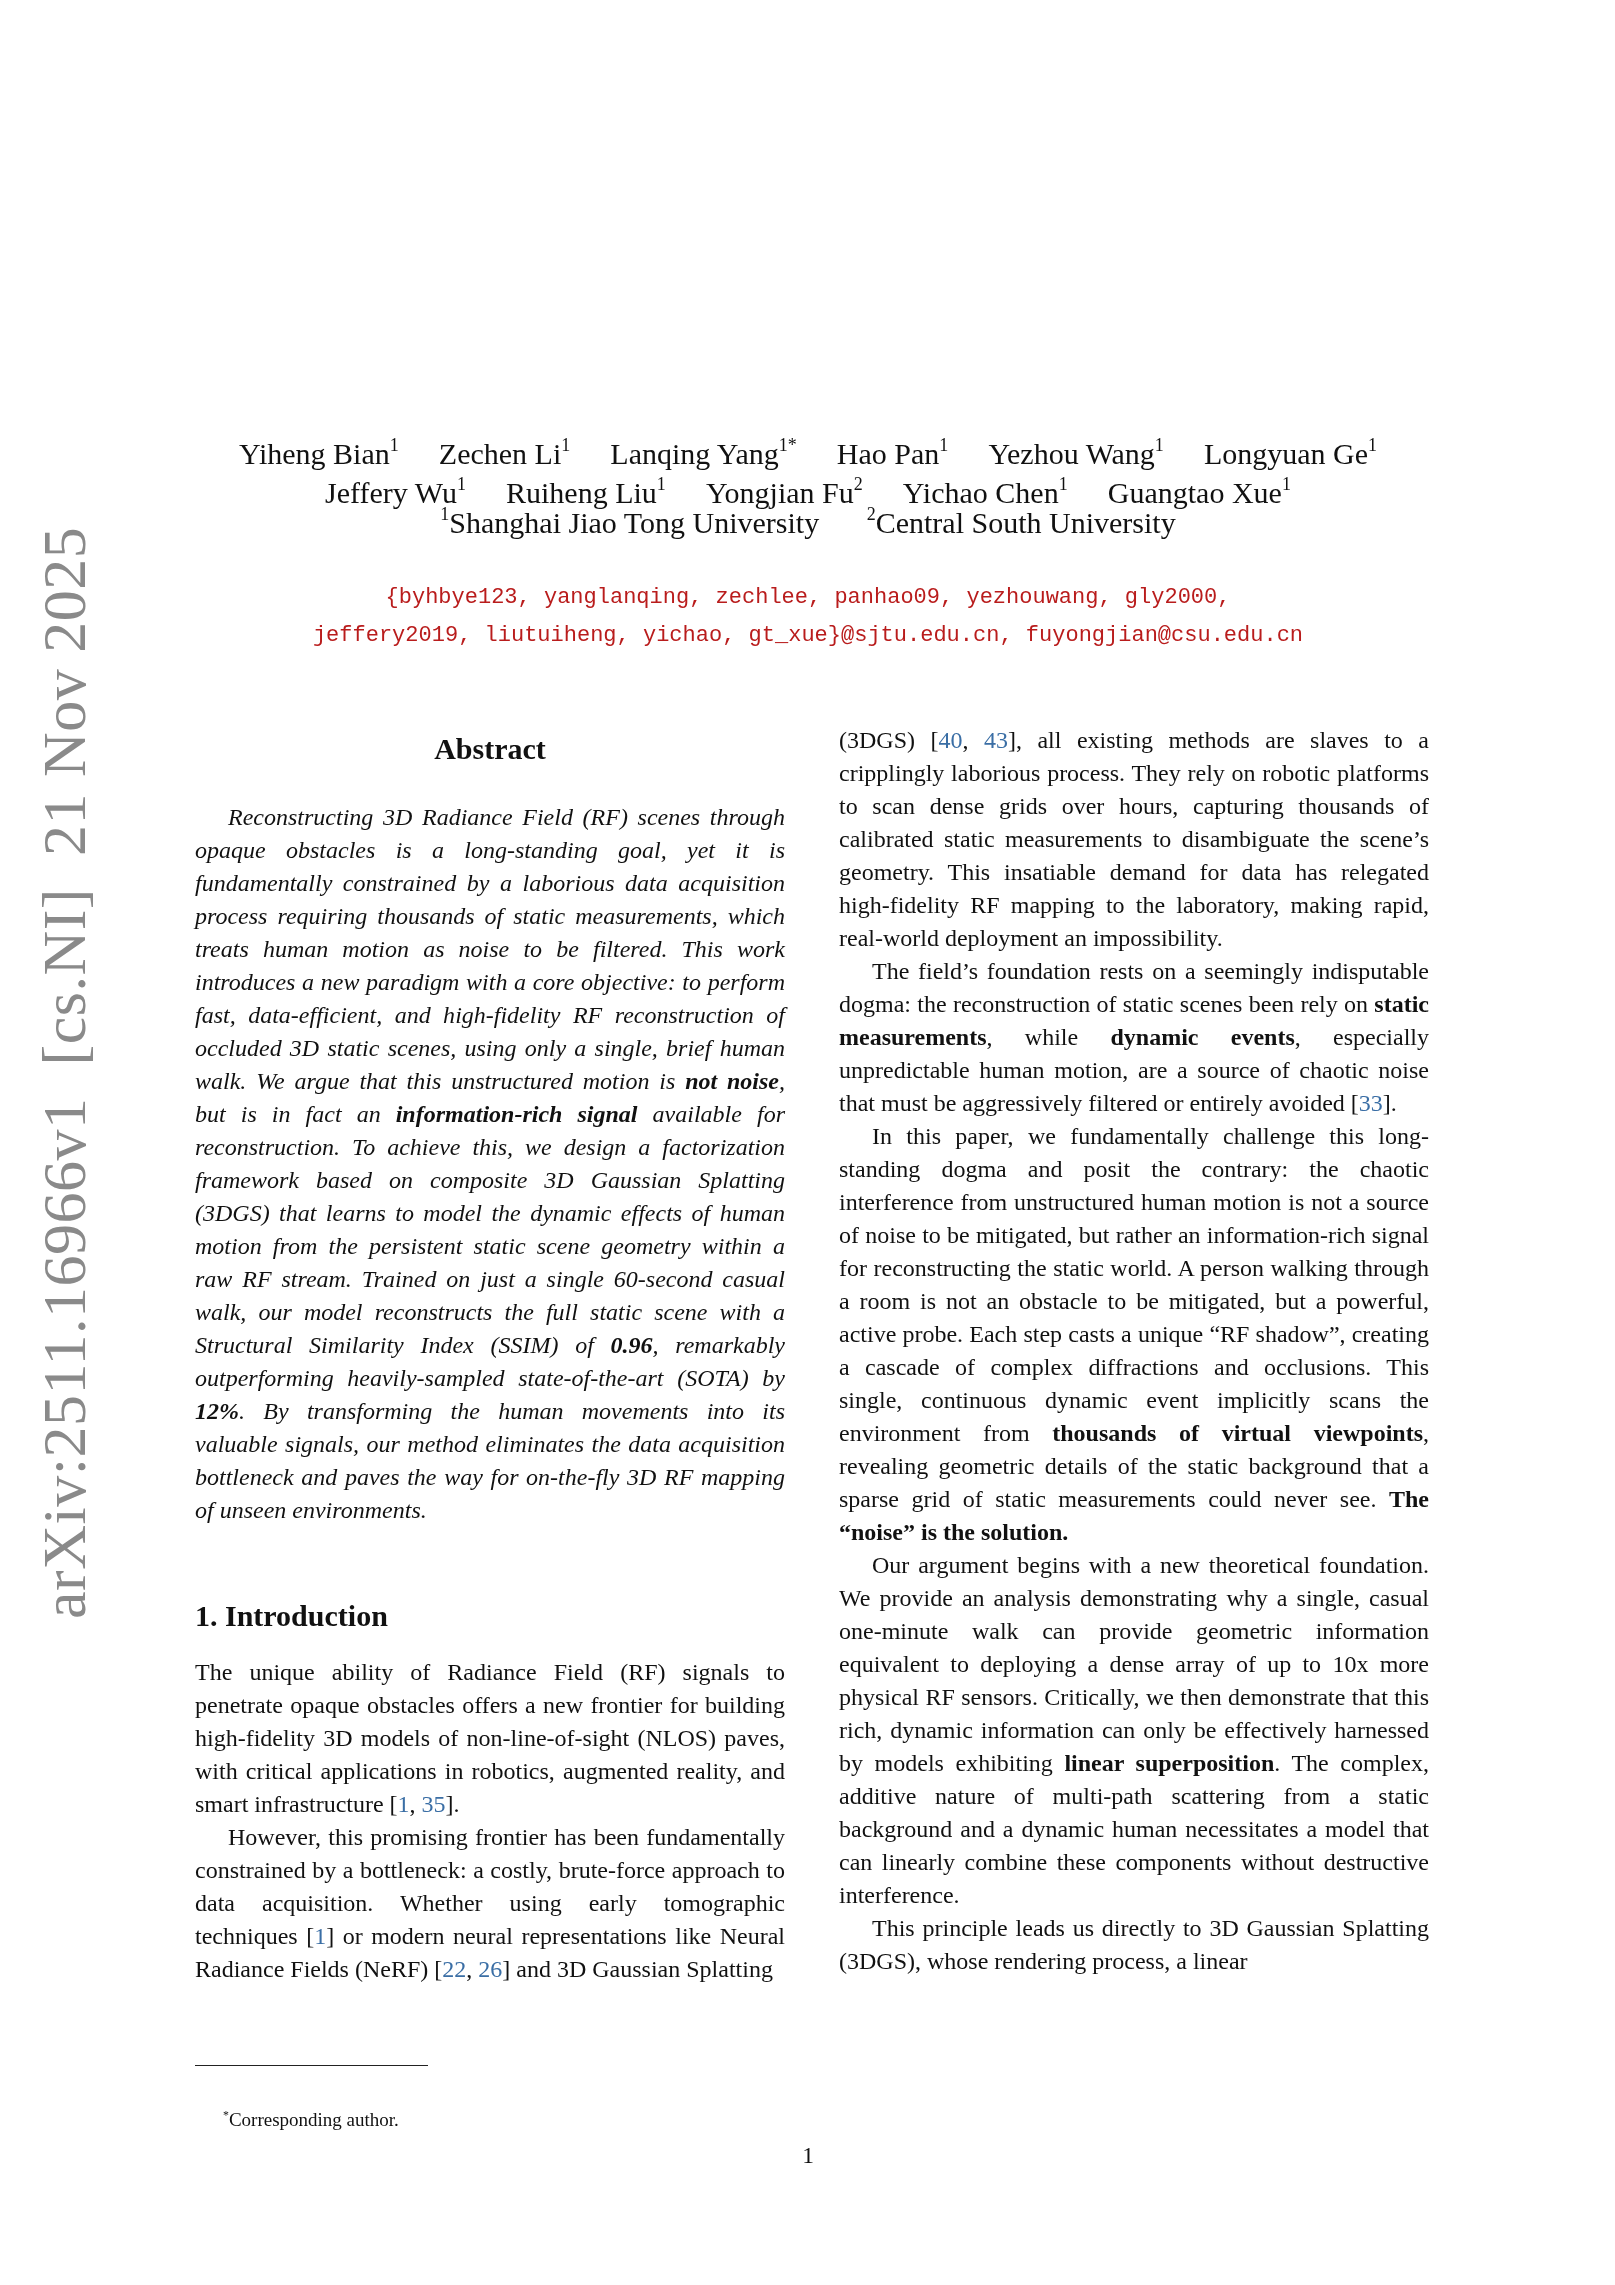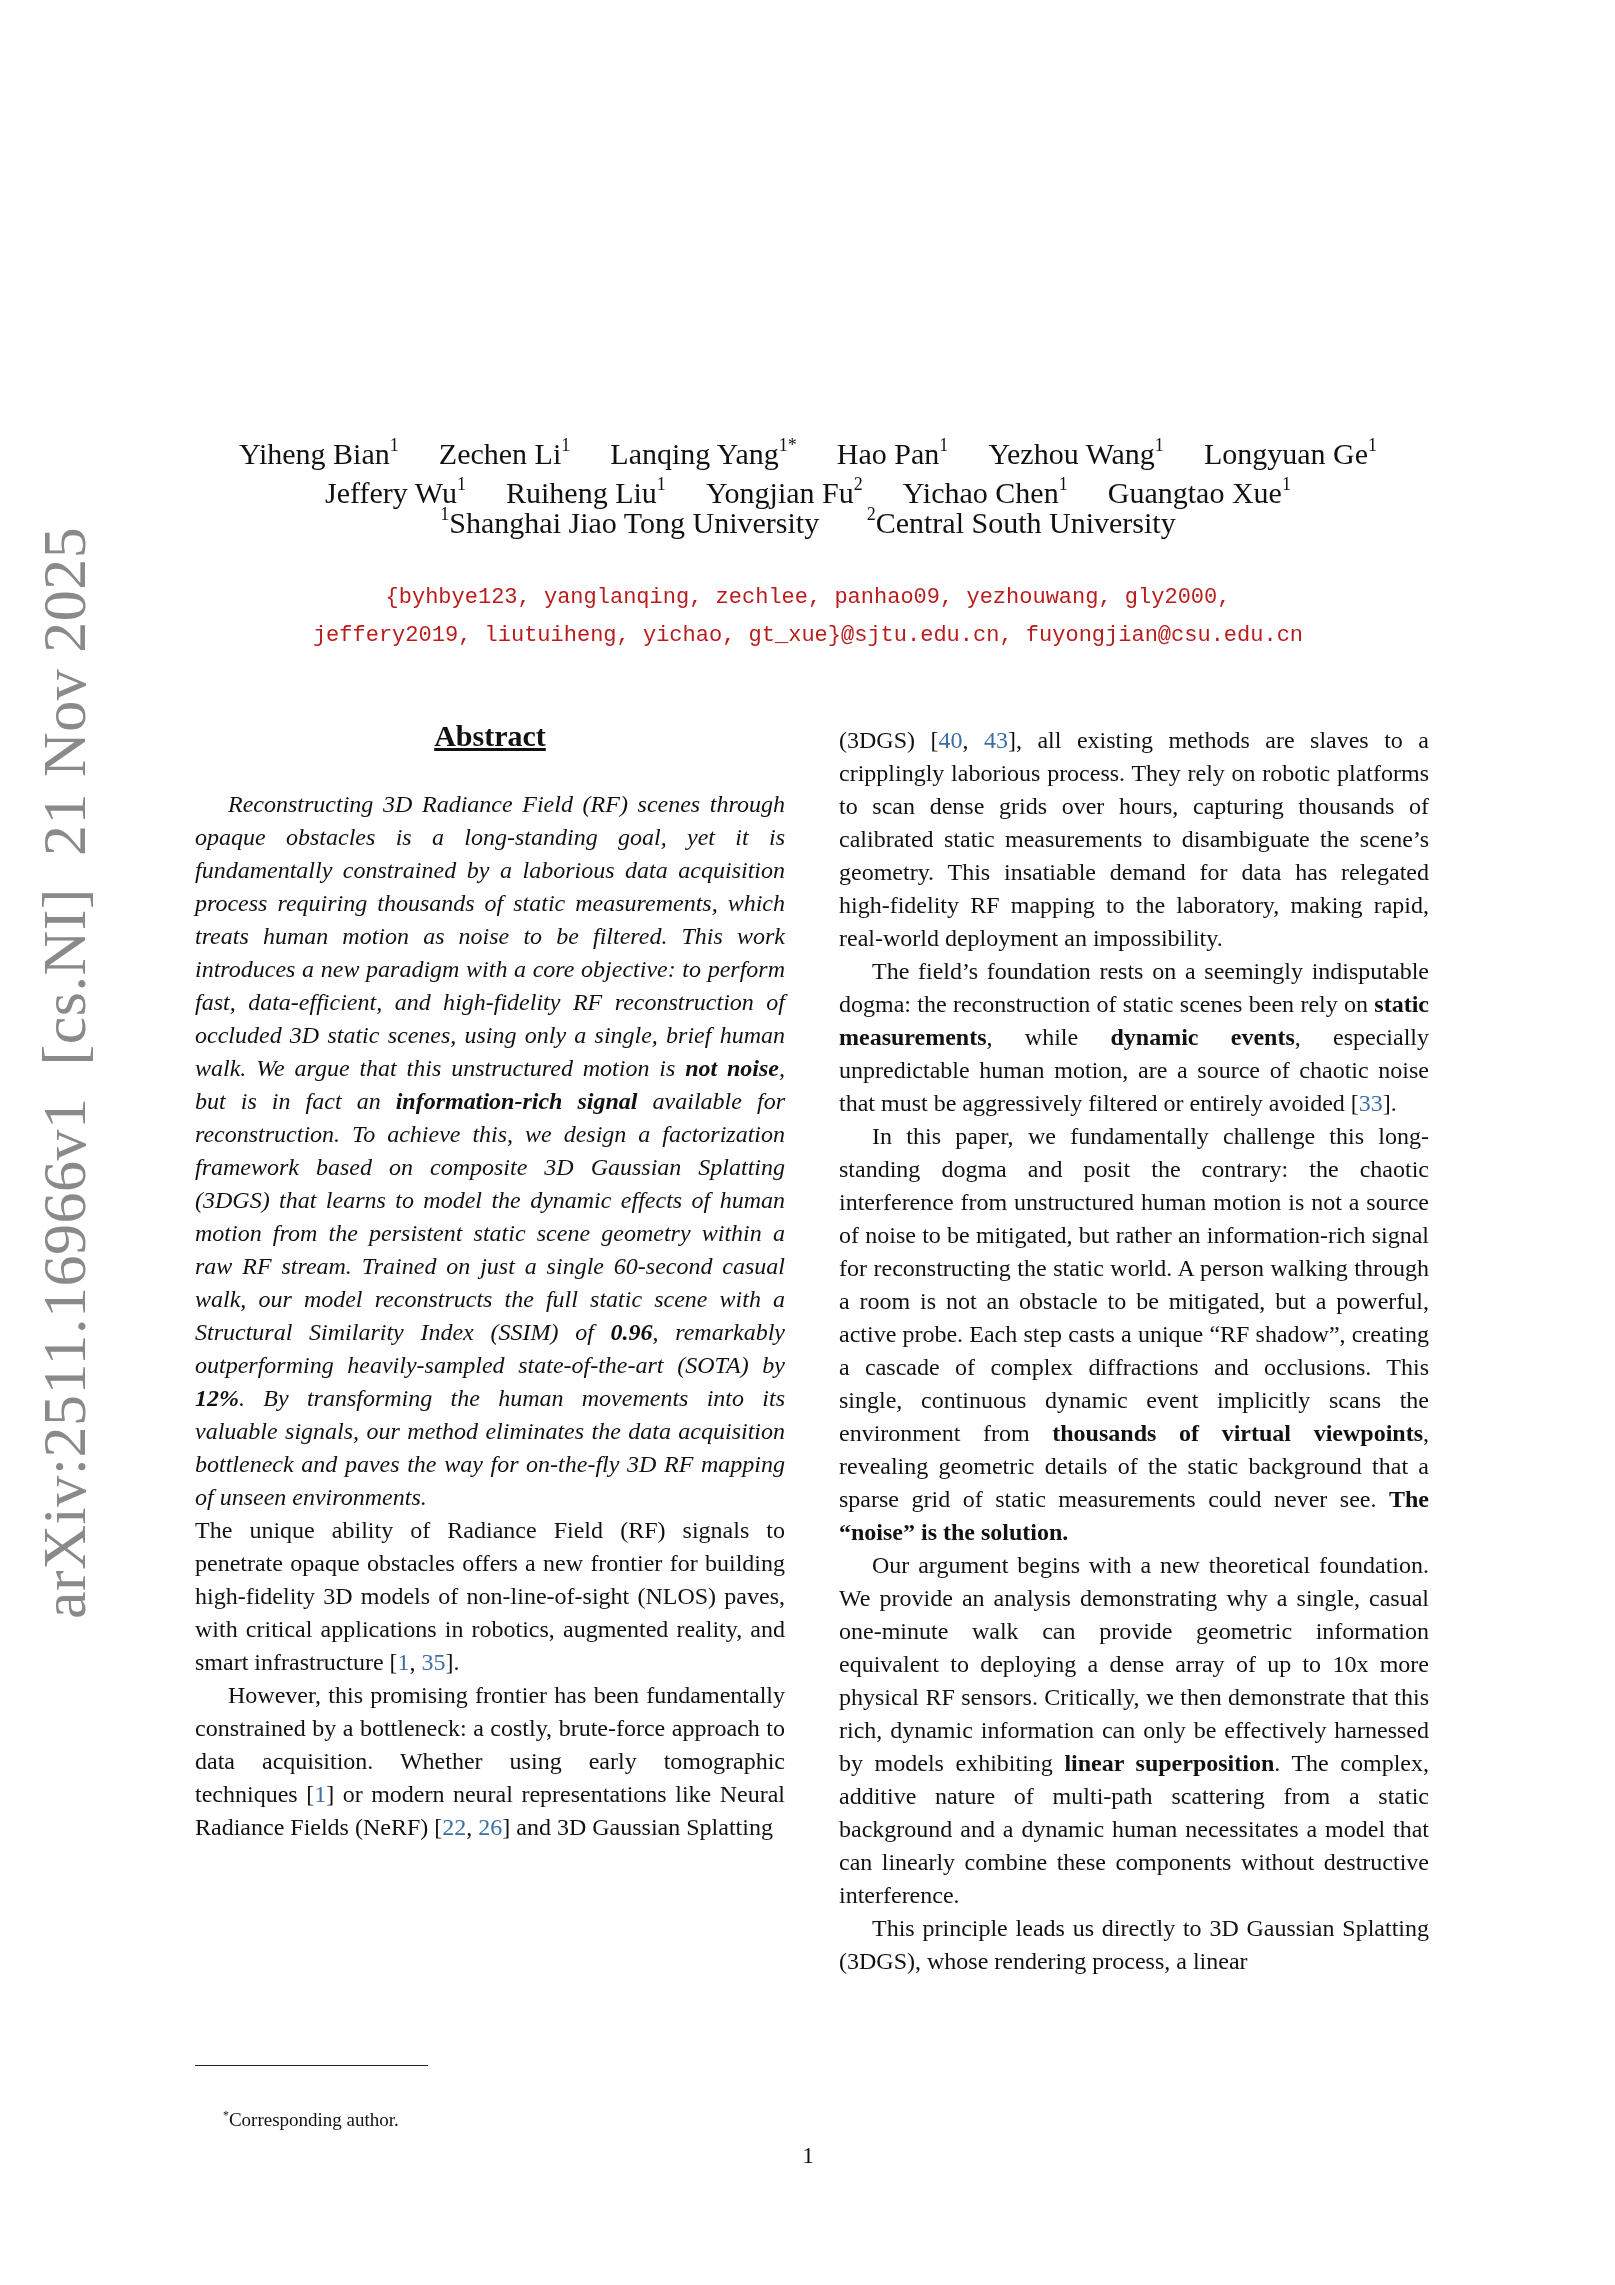--- a/index.html
+++ b/index.html
@@ -30,21 +30,21 @@
   }
   .affil { margin: 0 20px; }
   .emails {
     position: absolute; left: 181px; top: 579px; width: 1254px;
     text-align: center; font-family: "Liberation Mono", "DejaVu Sans Mono", monospace;
     font-size: 22px; line-height: 38px; color: #b91c1c;
   }
   .col { position: absolute; width: 590px; font-size: 24px; line-height: 33px; text-align: justify; }
   .col-left { left: 195px; top: 715px; }
   .col-right { left: 839px; top: 724px; }
-  .abstract-heading { text-align: center; font-weight: bold; font-size: 30px; line-height: 36px; margin: 3px 0 34px 0; text-decoration: underline; }
+  .abstract-heading { text-align: center; font-weight: bold; font-size: 30px; line-height: 36px; margin: 16px 0 34px 0; }
   .abstract-body { font-style: italic; text-indent: 33px; margin: 0; }
   .section-heading { font-weight: bold; font-size: 30px; line-height: 36px; margin: 71px 0 22px 0; }
   p { margin: 0; }
   p.indent { text-indent: 33px; }
   .cite { color: #3a6ea5; }
   b { font-weight: bold; }
   .footnote-rule { position: absolute; left: 195px; top: 2065px; width: 233px; height: 1.4px; background: #222; }
   .footnote { position: absolute; left: 223px; top: 2073px; font-size: 19px; line-height: 25px; margin-top: 34px; }
   .footnote sup { font-size: 11.8px; vertical-align: 7.2px; line-height: 0; }
   .page-number { position: absolute; left: 0; width: 1616px; top: 2142px; text-align: center; font-size: 23.5px; }
@@ -82,20 +82,21 @@
 
 <div class="emails">
   <div>{byhbye123, yanglanqing, zechlee, panhao09, yezhouwang, gly2000,</div>
   <div>jeffery2019, liutuiheng, yichao, gt_xue}@sjtu.edu.cn, fuyongjian@csu.edu.cn</div>
 </div>
 
 <div class="col col-left">
   <div class="abstract-heading">Abstract</div>
   <p class="abstract-body"><span>Reconstructing 3D Radiance Field (RF) scenes through opaque obstacles is a long-standing goal, yet it is fundamentally constrained by a laborious data acquisition process requiring thousands of static measurements, which treats human motion as noise to be filtered.  This work introduces a new paradigm with a core objective:  to perform fast, data-efficient, and high-fidelity RF reconstruction of occluded 3D static scenes, using only a single, brief human walk. We argue that this unstructured motion is </span><b>not noise</b><span>, but is in fact an </span><b>information-rich signal</b><span> available for reconstruction.  To achieve this, we design a factorization framework based on composite 3D Gaussian Splatting (3DGS) that learns to model the dynamic effects of human motion from the persistent static scene geometry within a raw RF stream.  Trained on just a single 60-second casual walk, our model reconstructs the full static scene with a Structural Similarity Index (SSIM) of </span><b>0.96</b><span>, remarkably outperforming heavily-sampled state-of-the-art (SOTA) by </span><b>12%</b><span>.  By transforming the human movements into its valuable signals, our method eliminates the data acquisition bottleneck and paves the way for on-the-fly 3D RF mapping of unseen environments.</span></p>
 
+  <div class="section-heading">1. Introduction</div>
 
   <p><span>The unique ability of Radiance Field (RF) signals to penetrate opaque obstacles offers a new frontier for building high-fidelity 3D models of non-line-of-sight (NLOS) paves, with critical applications in robotics, augmented reality, and smart infrastructure [</span><a class="cite">1</a><span>, </span><a class="cite">35</a><span>].</span></p>
 
   <p class="indent"><span>However, this promising frontier has been fundamentally constrained by a bottleneck:  a costly, brute-force approach to data acquisition.  Whether using early tomographic techniques [</span><a class="cite">1</a><span>] or modern neural representations like Neural Radiance Fields (NeRF) [</span><a class="cite">22</a><span>, </span><a class="cite">26</a><span>] and 3D Gaussian Splatting</span></p>
 </div>
 
 <div class="footnote-rule"></div>
 <div class="footnote"><sup>*</sup><span>Corresponding author.</span></div>
 
 <div class="col col-right">

